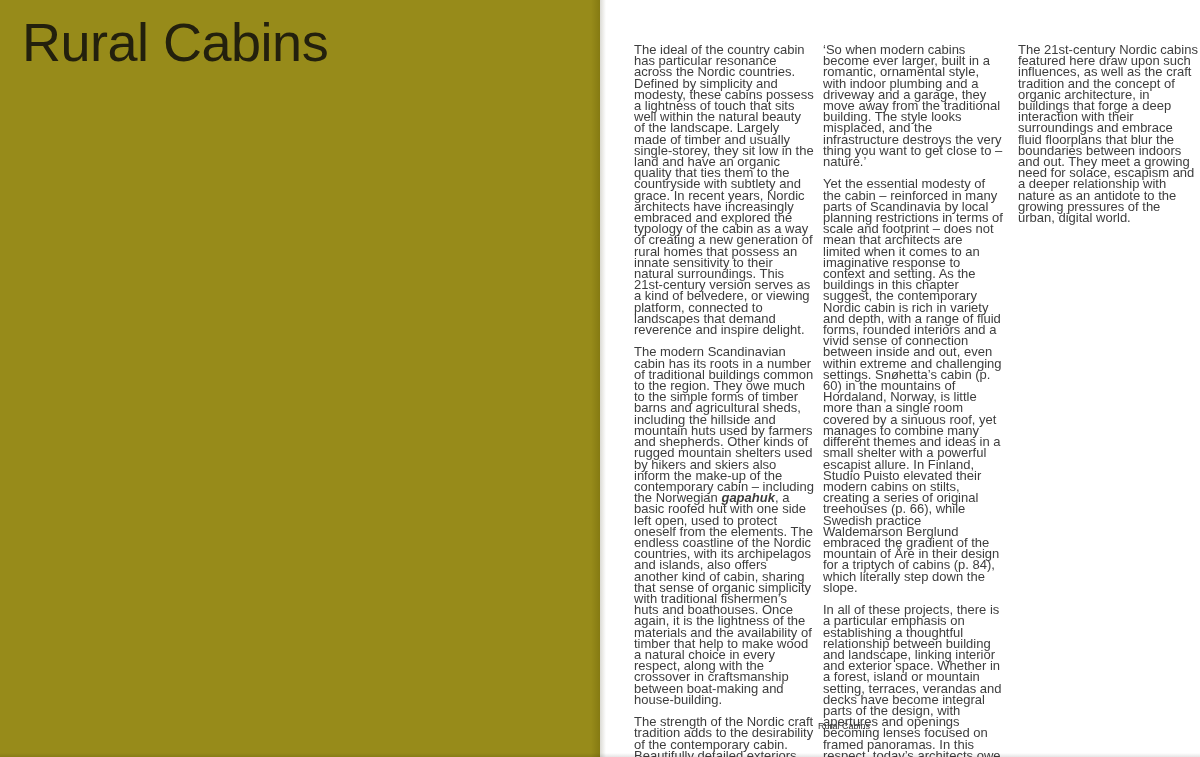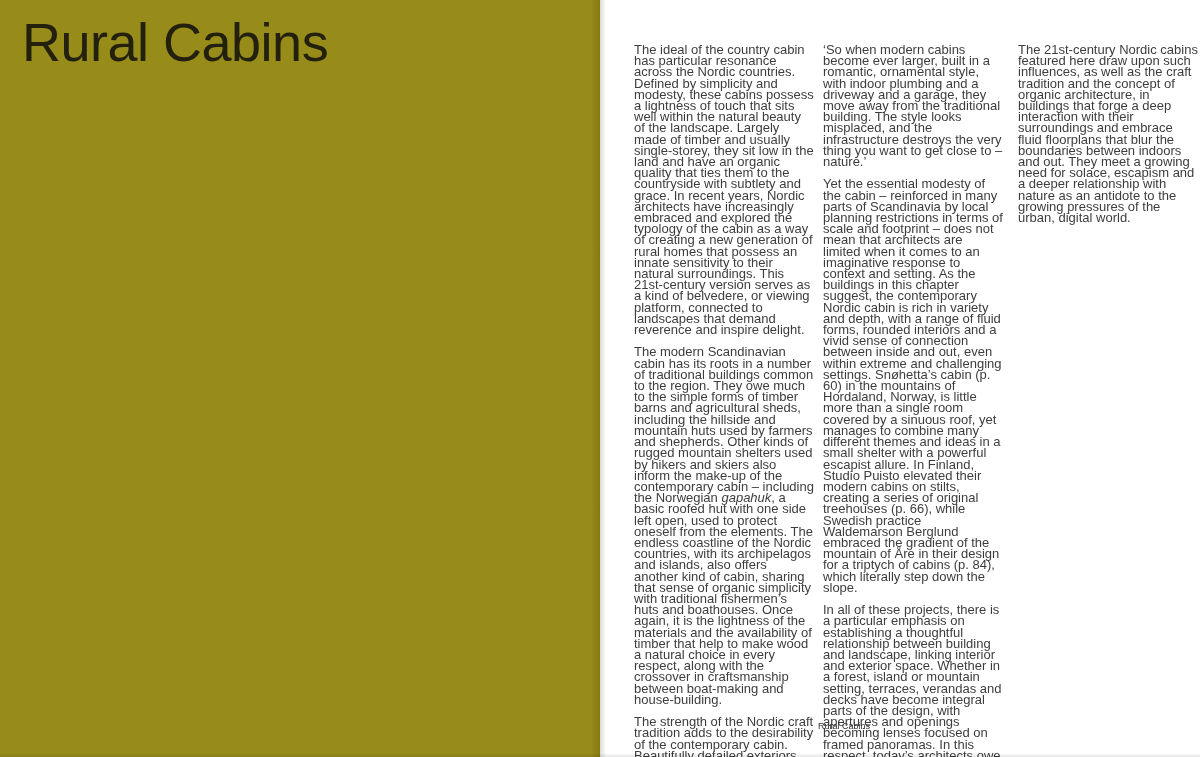--- a/index.html
+++ b/index.html
@@ -30,21 +30,21 @@
     position:absolute;left:0;bottom:0;width:1200px;height:4px;
     background:linear-gradient(to bottom,rgba(0,0,0,0),rgba(0,0,0,0.10));
     pointer-events:none;
   }
   .text-col{
     position:absolute;top:44px;width:180px;
     font-size:13px;line-height:11.2px;color:#3d3d3d;
     text-align:left;
   }
   .text-col p{margin:0 0 11.2px 0;}
-  .text-col em{font-style:italic;}
+  .text-col em{font-style:italic;font-weight:bold;}
   .col-1{left:34px;}
   .col-2{left:223px;}
   .col-3{left:418px;}
   .running-footer{
     position:absolute;left:218px;top:721px;
     font-size:9px;line-height:11px;color:#303030;
   }
 </style>
 </head>
 <body>

